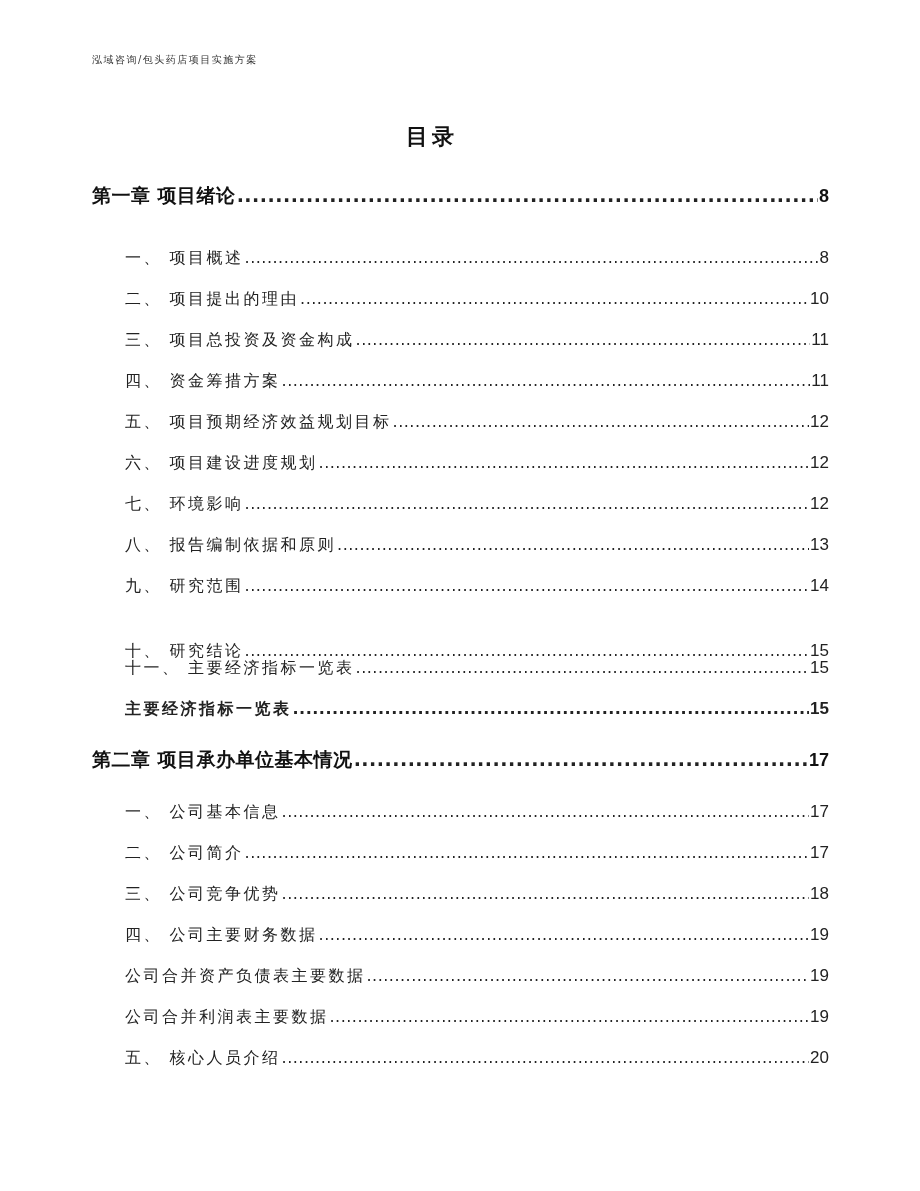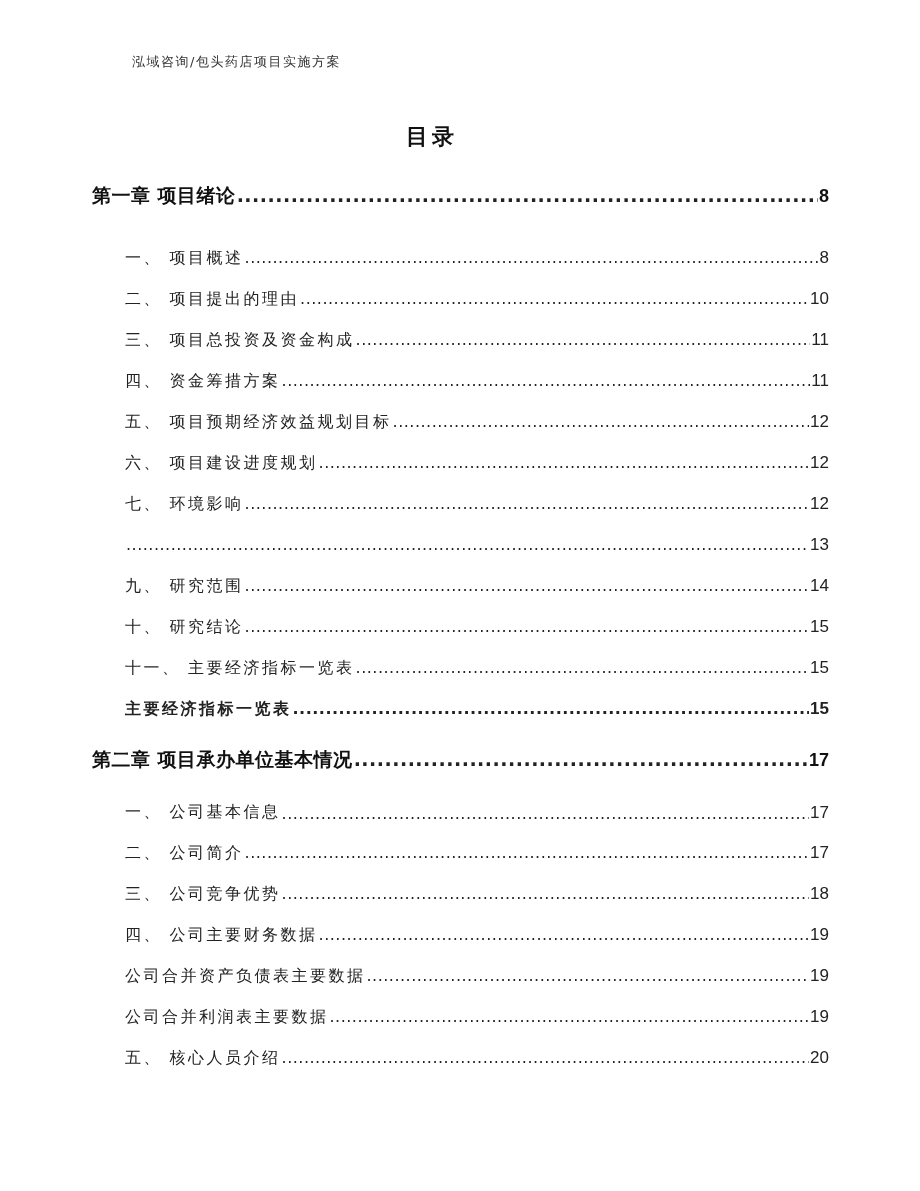--- a/index.html
+++ b/index.html
@@ -1,19 +1,19 @@
 <!DOCTYPE html>
 <html><head>
 <meta charset="utf-8">
 <style>
   html, body { margin: 0; padding: 0; background: #ffffff; }
   body { width: 920px; height: 1191px; position: relative; overflow: hidden;
          font-family: "DejaVu Sans", "Liberation Sans", sans-serif; color: #1a1a1a; }
-  .header { position: absolute; left: 92px; top: 53px; font-size: 13px; color: #333;
-            letter-spacing: 1.5px; margin-left: 40px; }
+  .header { position: absolute; left: 92px; top: 53px; font-size: 10px; color: #333;
+            letter-spacing: 1.5px; }
   .title { position: absolute; left: 0; width: 864px; top: 122px; text-align: center;
            font-size: 22px; font-weight: bold; letter-spacing: 4px; color: #111; }
   .toc { position: absolute; left: 92px; top: 178px; width: 737px; }
   .row { position: absolute; left: 0; right: 0; display: flex; align-items: baseline;
          white-space: nowrap; }
   .row .label { flex: 0 0 auto; }
   .row .dots { flex: 1 1 auto; overflow: hidden; margin: 0 1px; color: #222; }
   .row .dots::after { content: "......................................................................................................................................................................................................................................................."; letter-spacing: 0.5px; }
   .row .page { flex: 0 0 auto; font-family: "Liberation Sans", sans-serif; }
   .chapter { font-size: 19px; font-weight: bold; color: #111; }
@@ -68,29 +68,30 @@
     <span class="label">六、 项目建设进度规划</span>
     <span class="dots"></span>
     <span class="page">12</span>
   </div>
   <div class="row section" style="top:316px;">
     <span class="label">七、 环境影响</span>
     <span class="dots"></span>
     <span class="page">12</span>
   </div>
   <div class="row section" style="top:357px;">
+    <span class="label">八、 报告编制依据和原则</span>
     <span class="dots"></span>
     <span class="page">13</span>
   </div>
   <div class="row section" style="top:398px;">
     <span class="label">九、 研究范围</span>
     <span class="dots"></span>
     <span class="page">14</span>
   </div>
-  <div class="row section" style="top:439px;">
+  <div class="row section" style="top:463px;">
     <span class="label">十、 研究结论</span>
     <span class="dots"></span>
     <span class="page">15</span>
   </div>
   <div class="row section" style="top:480px;">
     <span class="label">十一、 主要经济指标一览表</span>
     <span class="dots"></span>
     <span class="page">15</span>
   </div>
   <div class="row section" style="top:521px;font-weight:bold;">
@@ -98,21 +99,21 @@
     <span class="dots"></span>
     <span class="page">15</span>
   </div>
 
   <div class="row chapter" style="top:569px;">
     <span class="label">第二章 项目承办单位基本情况</span>
     <span class="dots"></span>
     <span class="page">17</span>
   </div>
 
-  <div class="row section" style="top:624px;align-items:flex-end;">
+  <div class="row section" style="top:624px;">
     <span class="label">一、 公司基本信息</span>
     <span class="dots"></span>
     <span class="page">17</span>
   </div>
   <div class="row section" style="top:665px;">
     <span class="label">二、 公司简介</span>
     <span class="dots"></span>
     <span class="page">17</span>
   </div>
   <div class="row section" style="top:706px;">

